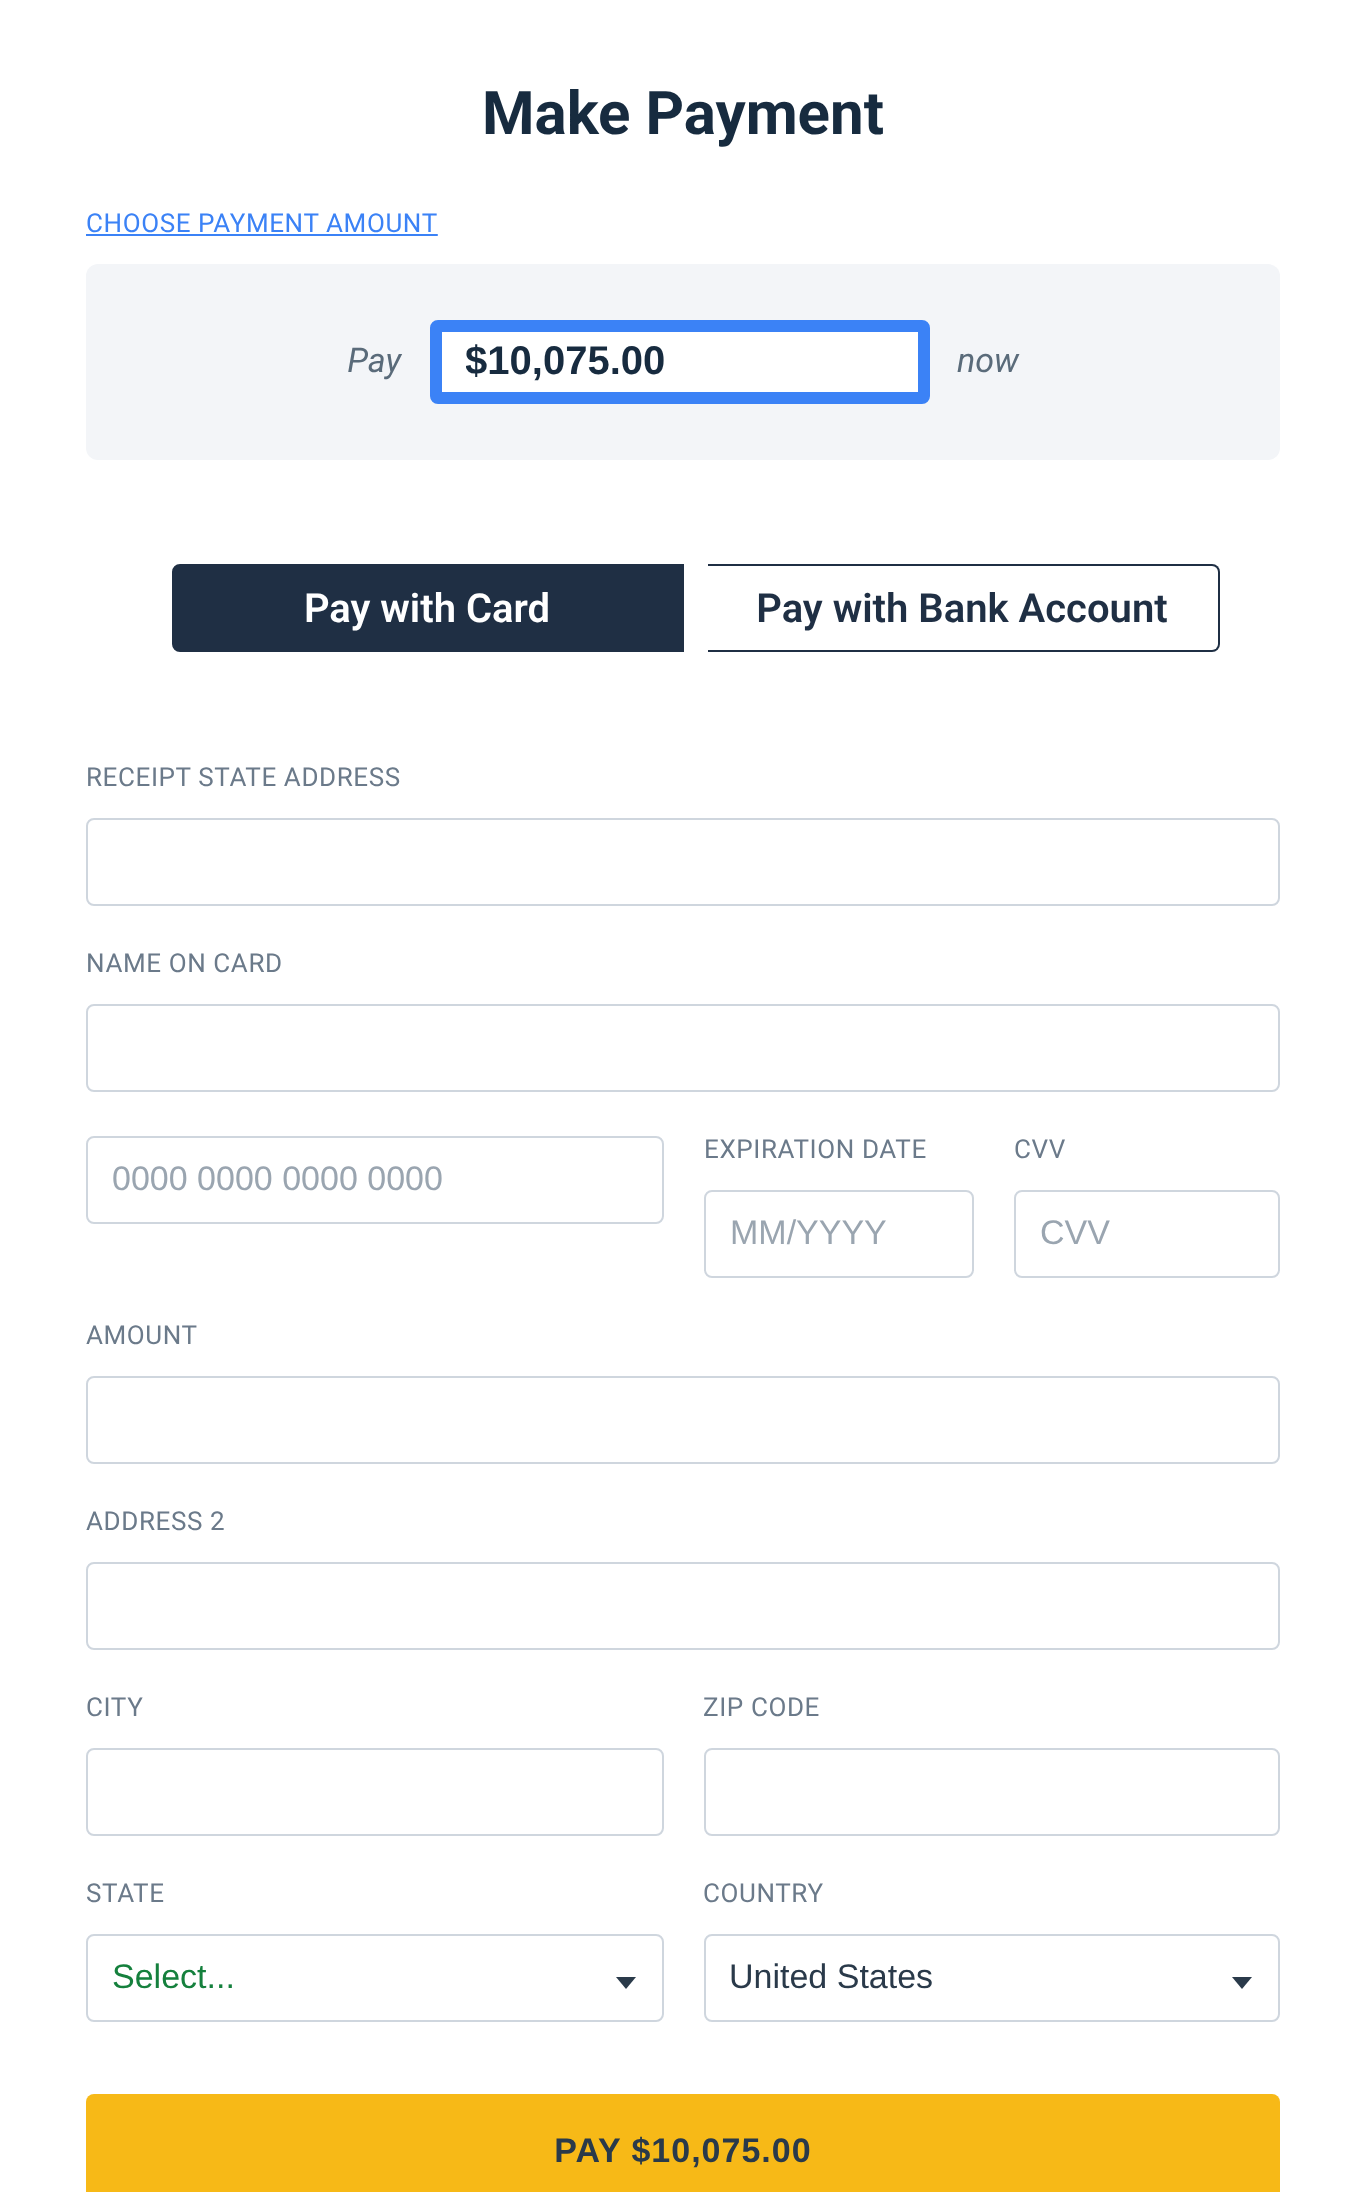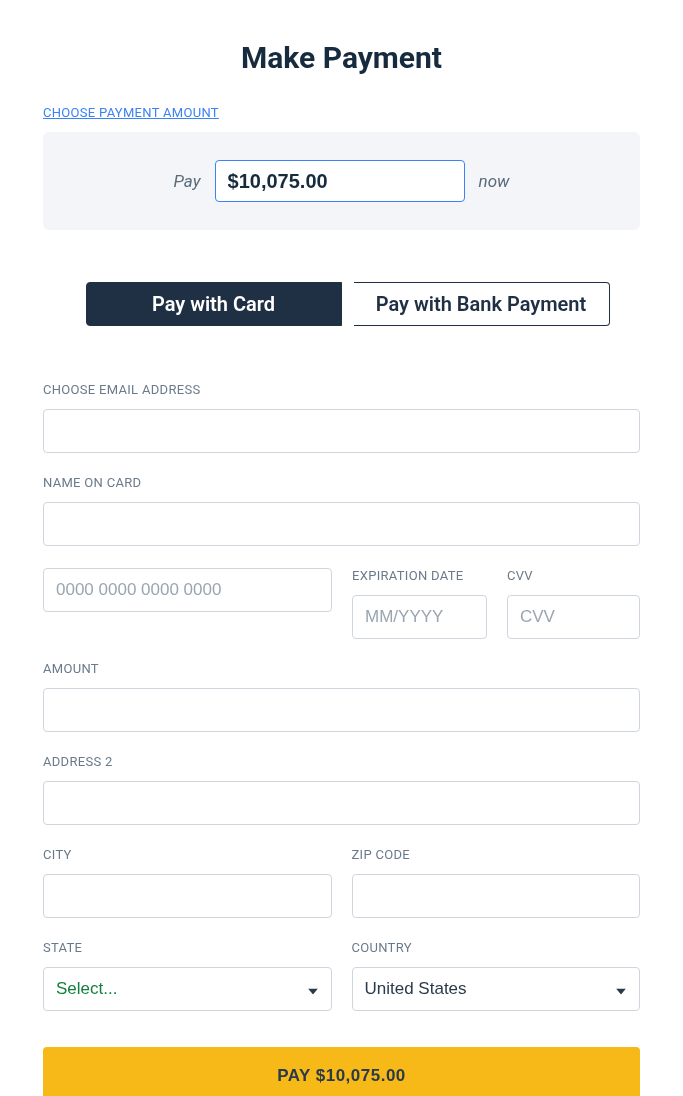--- a/index.html
+++ b/index.html
@@ -40,21 +40,21 @@
     }
     .amount-box .pay-label,
     .amount-box .now-label {
       font-style: italic;
       color: #5a6b7a;
       font-size: 17px;
     }
     .amount-input {
       width: 250px;
       height: 42px;
-      border: 1px solid #3b82f6;
+      border: 6px solid #3b82f6;
       border-radius: 4px;
       background: #fff;
       font-size: 20px;
       font-weight: 700;
       color: #172b3f;
       padding: 0 12px;
     }
     .tab-row {
       display: flex;
       justify-content: center;
@@ -141,25 +141,25 @@
 
   <span class="section-label">CHOOSE PAYMENT AMOUNT</span>
   <div class="amount-box">
     <span class="pay-label">Pay</span>
     <input class="amount-input" type="text" value="$10,075.00" style="">
     <span class="now-label">now</span>
   </div>
 
   <div class="tab-row">
     <div class="tab active">Pay with Card</div>
-    <div class="tab inactive">Pay with Bank Payment</div>
-  </div>
-
-  <div class="form-group">
-    <span class="field-label">CHOOSE EMAIL ADDRESS</span>
+    <div class="tab inactive">Pay with Bank Account</div>
+  </div>
+
+  <div class="form-group">
+    <span class="field-label">RECEIPT STATE ADDRESS</span>
     <input class="text-input" type="text" style="">
   </div>
 
   <div class="form-group">
     <span class="field-label">NAME ON CARD</span>
     <input class="text-input" type="text" style="">
   </div>
 
   <div class="form-group">
     <div class="row">

